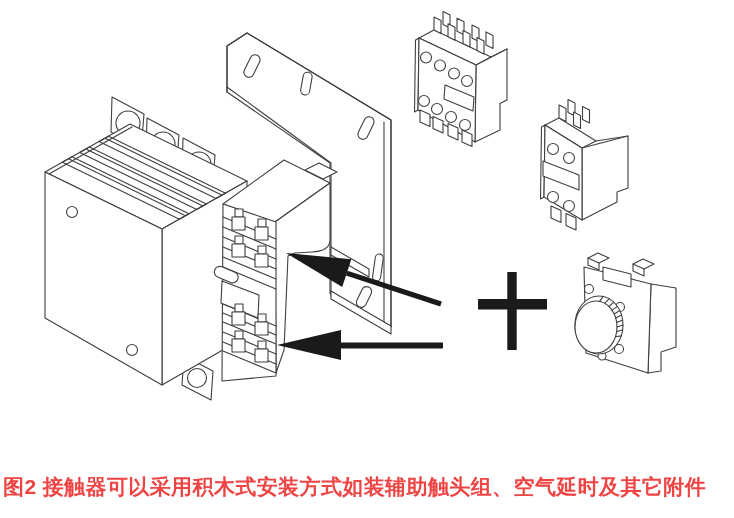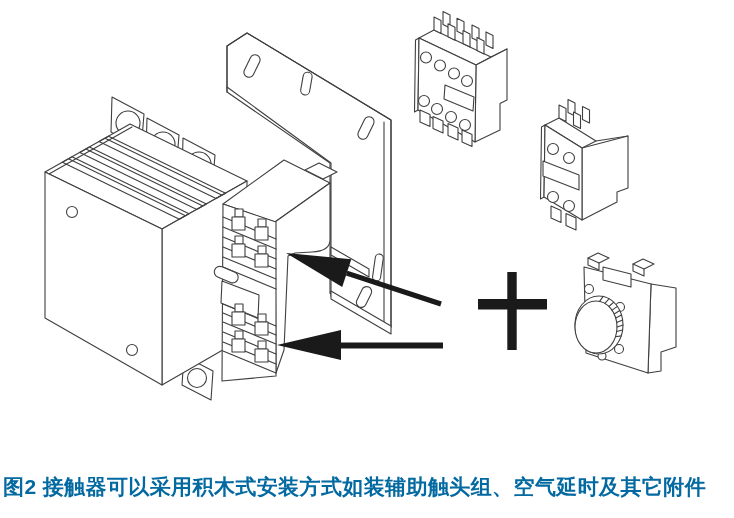--- a/index.html
+++ b/index.html
@@ -11,21 +11,21 @@
     font-family:"Liberation Sans", sans-serif;
   }
   .stage svg{position:absolute;left:0;top:0;display:block;}
   .caption{
     position:absolute;
     left:3px;top:473px;
     width:731px;
     font-size:21px;
     font-weight:700;
     letter-spacing:0.4px;
-    color:#0369a1;
+    color:#ef4444;
     white-space:nowrap;
   }
   
   .f{fill:#ffffff;stroke:#3f3f3f;stroke-width:1.1;stroke-linejoin:round;}
   .l{fill:none;stroke:#3f3f3f;stroke-width:1.1;stroke-linejoin:round;stroke-linecap:round;}
   .k{fill:#1a1a1a;stroke:none;}
 </style>
 </head>
 <body>
 

